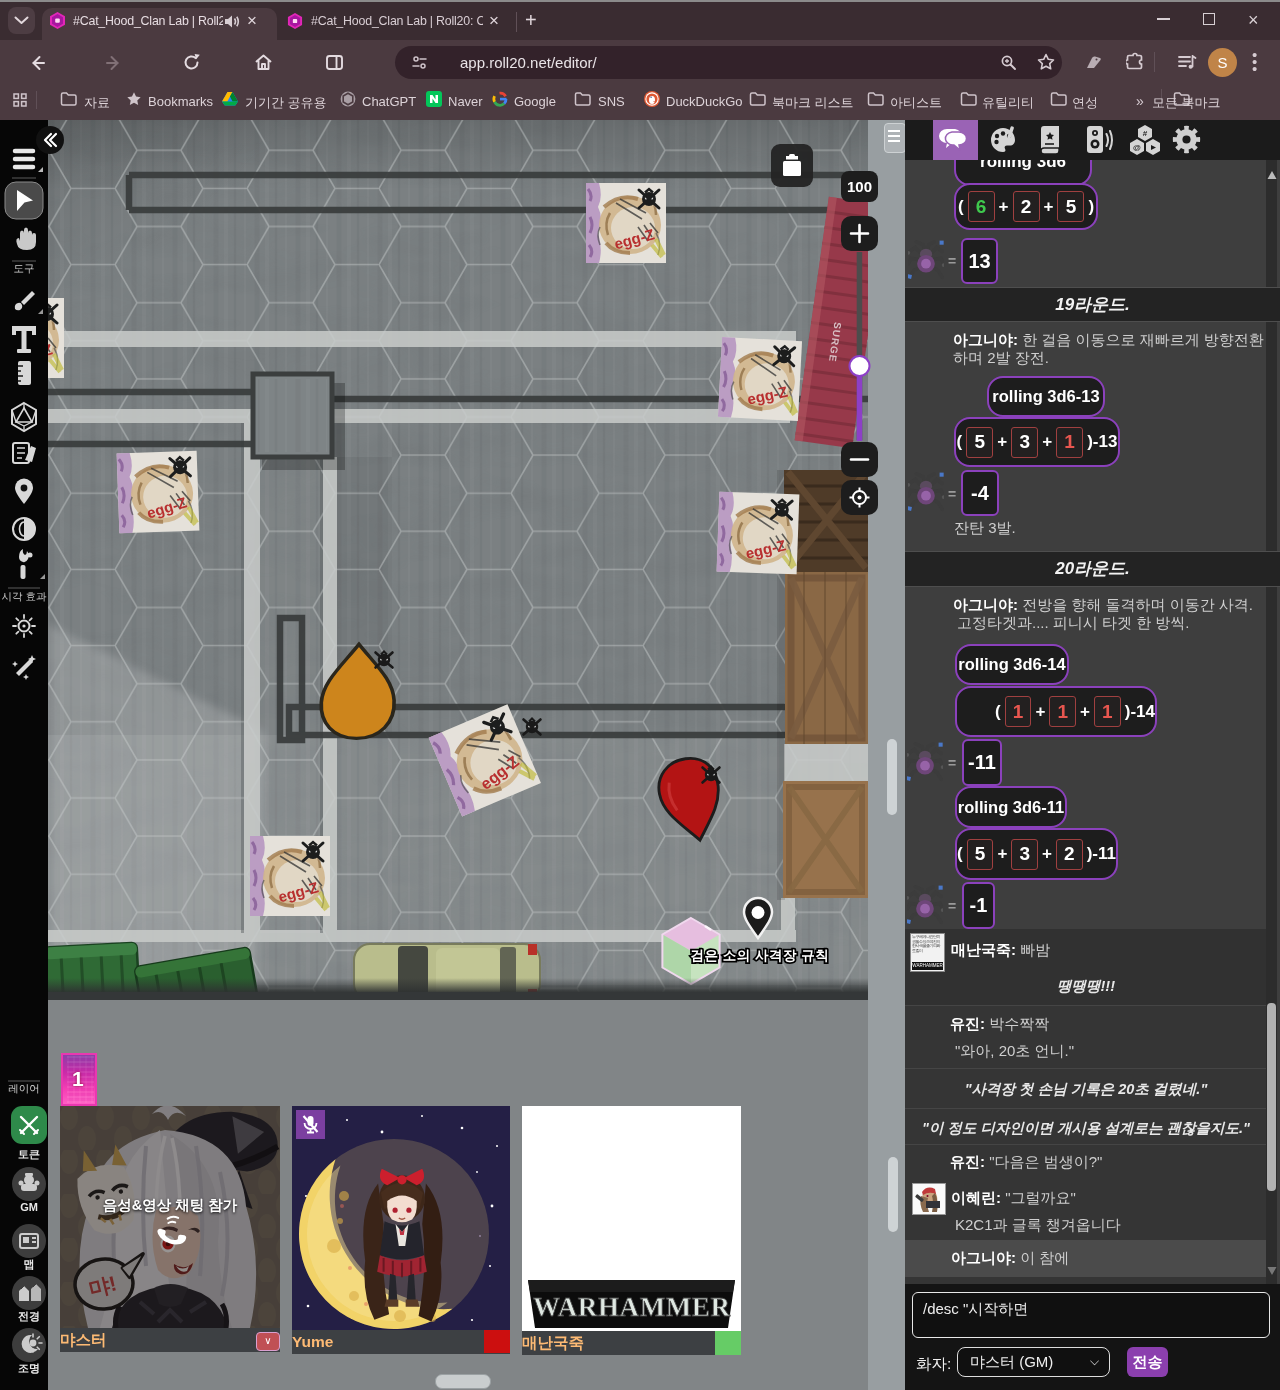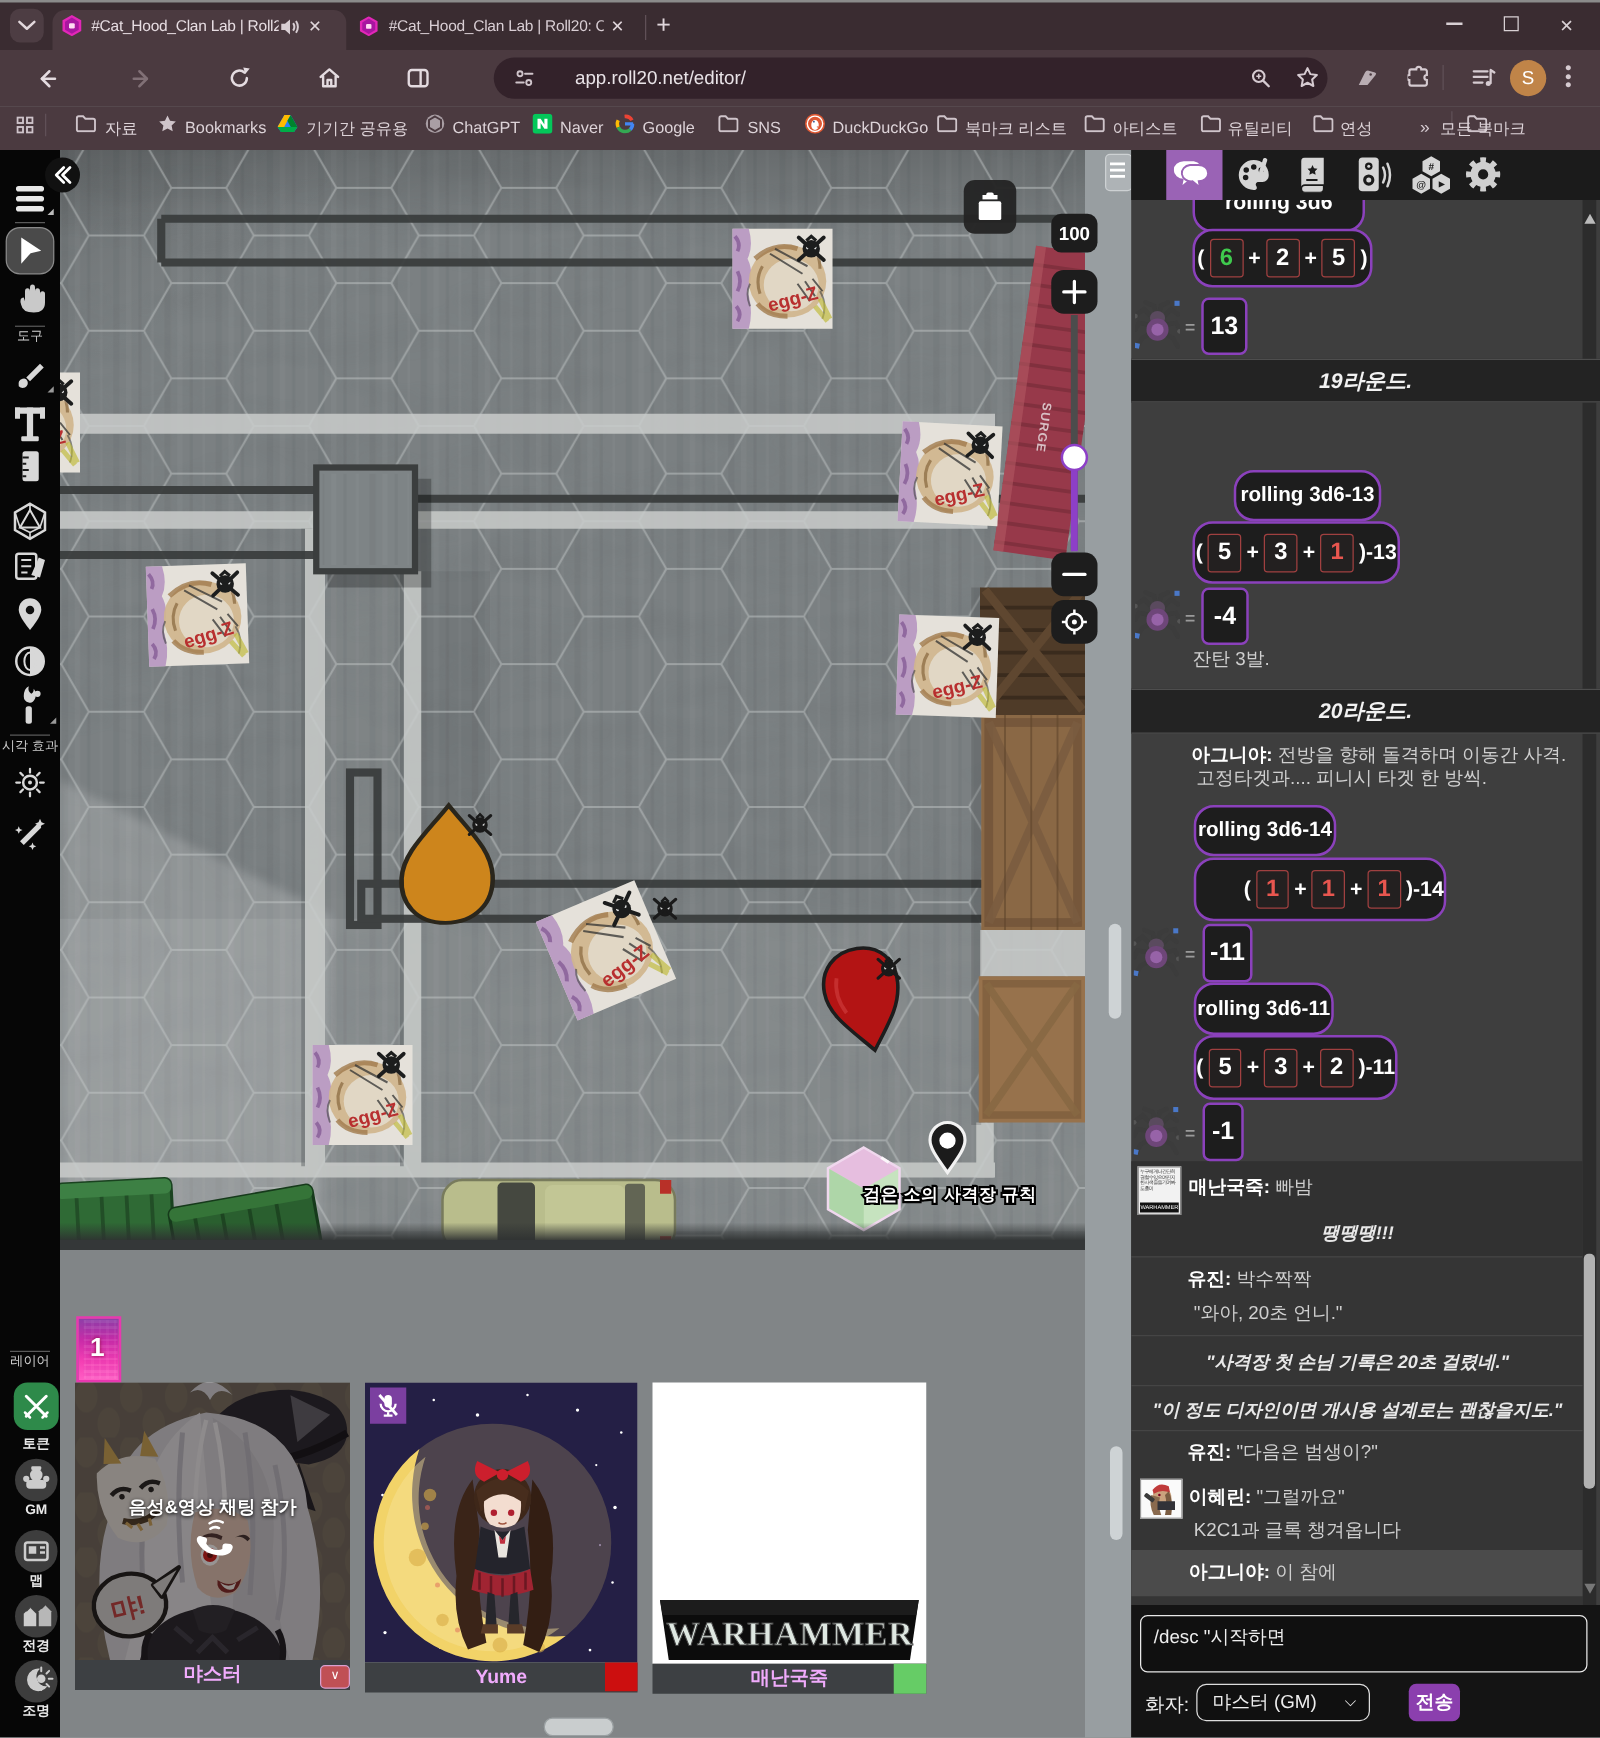--- a/index.html
+++ b/index.html
@@ -17,21 +17,21 @@
   #graystrip{left:868px;top:120px;width:37px;height:1270px;background:#989ea1;}
   #chat{left:905px;top:120px;width:375px;height:1270px;background:#3e3e3e;}
   .pill{position:absolute;background:#1d1d1d;border:2px solid #8b41bc;border-radius:16px;color:#fff;font-weight:bold;font-size:17px;display:flex;align-items:center;justify-content:center;}
   .die{display:inline-flex;width:25px;height:29px;border:1px solid #a04040;border-radius:3px;align-items:center;justify-content:center;font-size:19px;font-weight:bold;margin:0 4px;background:#232020;}
   .resbox{position:absolute;background:#1d1d1d;border:2px solid #8b41bc;border-radius:6px;color:#fff;font-weight:bold;font-size:20px;display:flex;align-items:center;justify-content:center;}
   .rounddiv{position:absolute;left:905px;width:375px;background:#232323;border-top:1px solid #4e4e4e;border-bottom:1px solid #4e4e4e;color:#f2f2f2;font-weight:bold;font-style:italic;font-size:17px;text-align:center;}
   .msg{position:absolute;color:#cfcfcf;font-size:15px;line-height:17.5px;}
   .msg b{color:#fff;}
   .emote{position:absolute;left:905px;width:362px;color:#e8e8e8;font-weight:bold;font-style:italic;font-size:14.5px;text-align:center;}
   .eq{position:absolute;color:#9a9a9a;font-size:14px;font-weight:bold;}
-  .namebar{position:absolute;height:24px;background:#3d4043;color:#f0abfc;font-weight:bold;font-size:15.5px;text-align:center;line-height:24px;}
+  .namebar{position:absolute;height:24px;background:#3d4043;color:#fdba74;font-weight:bold;font-size:15.5px;text-align:left;line-height:24px;}
 </style>
 </head>
 <body>
 <div id="stage">
 
   <div class="abs" id="topline"></div>
   <div class="abs" id="tabstrip"></div>
   <div class="abs" id="toolbar"></div>
   <div class="abs" id="bookbar"></div>
 
@@ -807,20 +807,21 @@
         <circle cx="0" cy="2" r="3.6" fill="#9763a8"></circle>
         <rect x="-13.5" y="10" width="3" height="3" fill="#4a78c8" transform="rotate(12 -12 11)"></rect>
         <rect x="10" y="-15" width="3" height="3" fill="#4a78c8"></rect>
         <circle cx="13" cy="3" r="1.4" fill="#555"></circle>
         <circle cx="-13" cy="-6" r="1.4" fill="#555"></circle>
       </g>
     </svg>
   <div class="abs eq" style="left:948px;top:253px;">=</div>
   <div class="abs resbox" style="left:961px;top:238px;width:33px;height:42px;">13</div>
   <div class="abs rounddiv" style="top:287px;height:33px;line-height:33px;">19라운드.</div>
+  <div class="abs msg" style="left:953px;top:331px;width:312px;"><b>아그니야:</b> 한 걸음 이동으로 재빠르게 방향전환 하며 2발 장전.</div>
   <div class="abs pill" style="left:954px;top:376px;width:114px;height:37px;font-size:16.5px;margin-left:33px;">rolling 3d6-13</div>
   <div class="abs pill" style="left:954px;top:417px;width:162px;height:46px;">(<span class="die">5</span>+<span class="die">3</span>+<span class="die" style="color:#e8564f;">1</span>)-13</div>
   <svg class="abs" style="left:908px;top:470px" width="36" height="46" viewBox="0 0 34 44">
       <g transform="translate(17,22) scale(1.3)">
         <g stroke="#3c3c3c" stroke-width="2.6" fill="none" stroke-linecap="round">
           <path d="M0 -2 L-8 -10 L-12 -7 M0 -2 L-2 -12 L-7 -14 M0 0 L-11 -2 L-13 2 M0 2 L-9 7 L-12 12 M0 -2 L8 -10 L12 -7 M0 -2 L2 -12 L6 -14 M0 0 L11 -2 L13 2 M0 2 L9 7 L12 12"></path>
         </g>
         <ellipse cx="0" cy="-5" rx="4.5" ry="4" fill="#5a4a5e"></ellipse>
         <circle cx="0" cy="2" r="6.5" fill="#6e4679"></circle>
         <circle cx="0" cy="2" r="3.6" fill="#9763a8"></circle>
@@ -900,15 +901,15 @@
       </svg>
   </div>
   <div class="abs msg" style="left:951px;top:1189px;"><b>이혜린:</b> "그럴까요"</div>
   <div class="abs msg" style="left:955px;top:1216px;">K2C1과 글록 챙겨옵니다</div>
   <div class="abs" style="left:905px;top:1240px;width:361px;height:37px;background:#4b4b4b;"></div>
   <div class="abs msg" style="left:951px;top:1249px;"><b>아그니야:</b> 이 참에</div>
 
   <div class="abs" style="left:905px;top:1284px;width:375px;height:106px;background:#141414;"></div>
   <div class="abs" style="left:912px;top:1292px;width:358px;height:46px;background:#101010;border:1.5px solid #e8e8e8;border-radius:6px;box-sizing:border-box;color:#eee;font-size:15px;padding:7px 10px;">/desc "시작하면</div>
   <div class="abs" style="left:916px;top:1354px;color:#eee;font-size:15.5px;">화자:</div>
-  <div class="abs" style="left:957px;top:1347px;width:139px;height:30px;background:#101010;border:1.5px solid #ddd;border-radius:8px;box-sizing:border-box;color:#eee;font-size:15px;line-height:27px;padding-left:12px;">먀스터 (GM)<span style="position:absolute;right:10px;top:0;font-size:12px;">⌵</span></div>
+  <div class="abs" style="left:957px;top:1347px;width:153px;height:30px;background:#101010;border:1.5px solid #ddd;border-radius:8px;box-sizing:border-box;color:#eee;font-size:15px;line-height:27px;padding-left:12px;">먀스터 (GM)<span style="position:absolute;right:10px;top:0;font-size:12px;">⌵</span></div>
   <div class="abs" style="left:1127px;top:1347px;width:41px;height:30px;background:#8b3fae;border-radius:6px;color:#fff;font-size:15px;font-weight:bold;text-align:center;line-height:30px;">전송</div>
 </div>
 
 </body></html>

